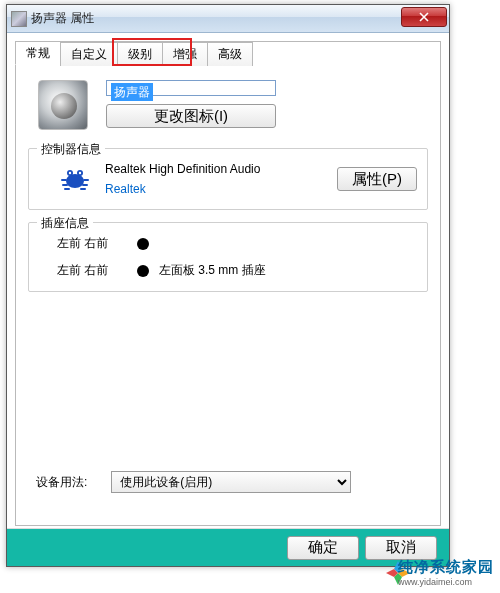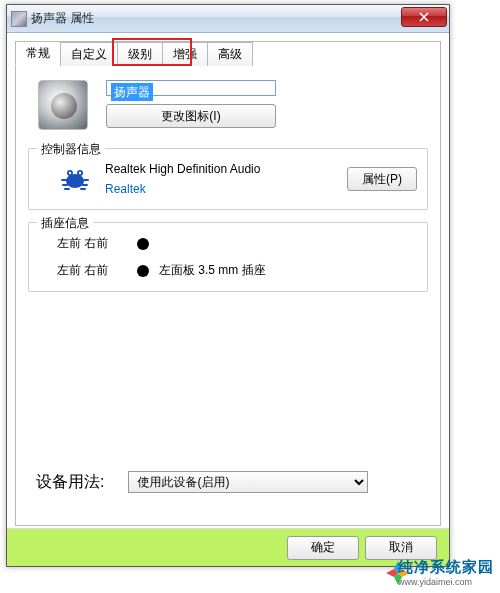--- a/index.html
+++ b/index.html
@@ -120,21 +120,21 @@
   color: #fff;
   padding: 1px 3px;
   line-height: 16px;
 }
 button.win {
   height: 24px;
   padding: 0 14px;
   border: 1px solid #9a9a9a;
   border-radius: 3px;
   background: linear-gradient(to bottom,#fdfdfd,#e7e7e7);
-  font-size: 12px;
+  font-size: 15px;
   font-family: inherit;
   cursor: default;
 }
 .groupbox {
   border: 1px solid #cfcfcf;
   border-radius: 2px;
   margin: 6px 2px 12px 2px;
   padding: 12px 10px 12px 28px;
   position: relative;
 }
@@ -165,40 +165,40 @@
 .jack-label { width: 70px; text-align: left; }
 .dot {
   width: 12px; height: 12px; border-radius: 50%;
   background: #000;
 }
 .usage-row {
   position: absolute;
   left: 10px; bottom: 22px;
   display: flex; align-items: center; gap: 24px;
 }
-.usage-label { font-size: 16px; }
+.usage-label { font-size: 12px; }
 select.win {
   width: 240px; height: 22px;
   border: 1px solid #9a9a9a;
   background: linear-gradient(to bottom,#fdfdfd,#ebebeb);
   font-size: 12px;
   font-family: inherit;
   padding-left: 4px;
 }
 .footer {
   position: absolute;
   left: 0; right: 0; bottom: 0;
   height: 38px;
   display: flex;
   justify-content: flex-end;
   align-items: center;
   gap: 6px;
   padding: 0 12px;
   border-top: 1px solid #dcdcdc;
-  background: #bef264;
+  background: #14b8a6;
 }
 .footer button.win { width: 72px; }
 .btn-cut { width: 44px; overflow: hidden; }
 
 .watermark-logo {
   position: absolute;
   right: 88px; bottom: 6px;
   width: 28px; height: 28px;
 }
 .watermark-logo svg { width: 28px; height: 28px; }

